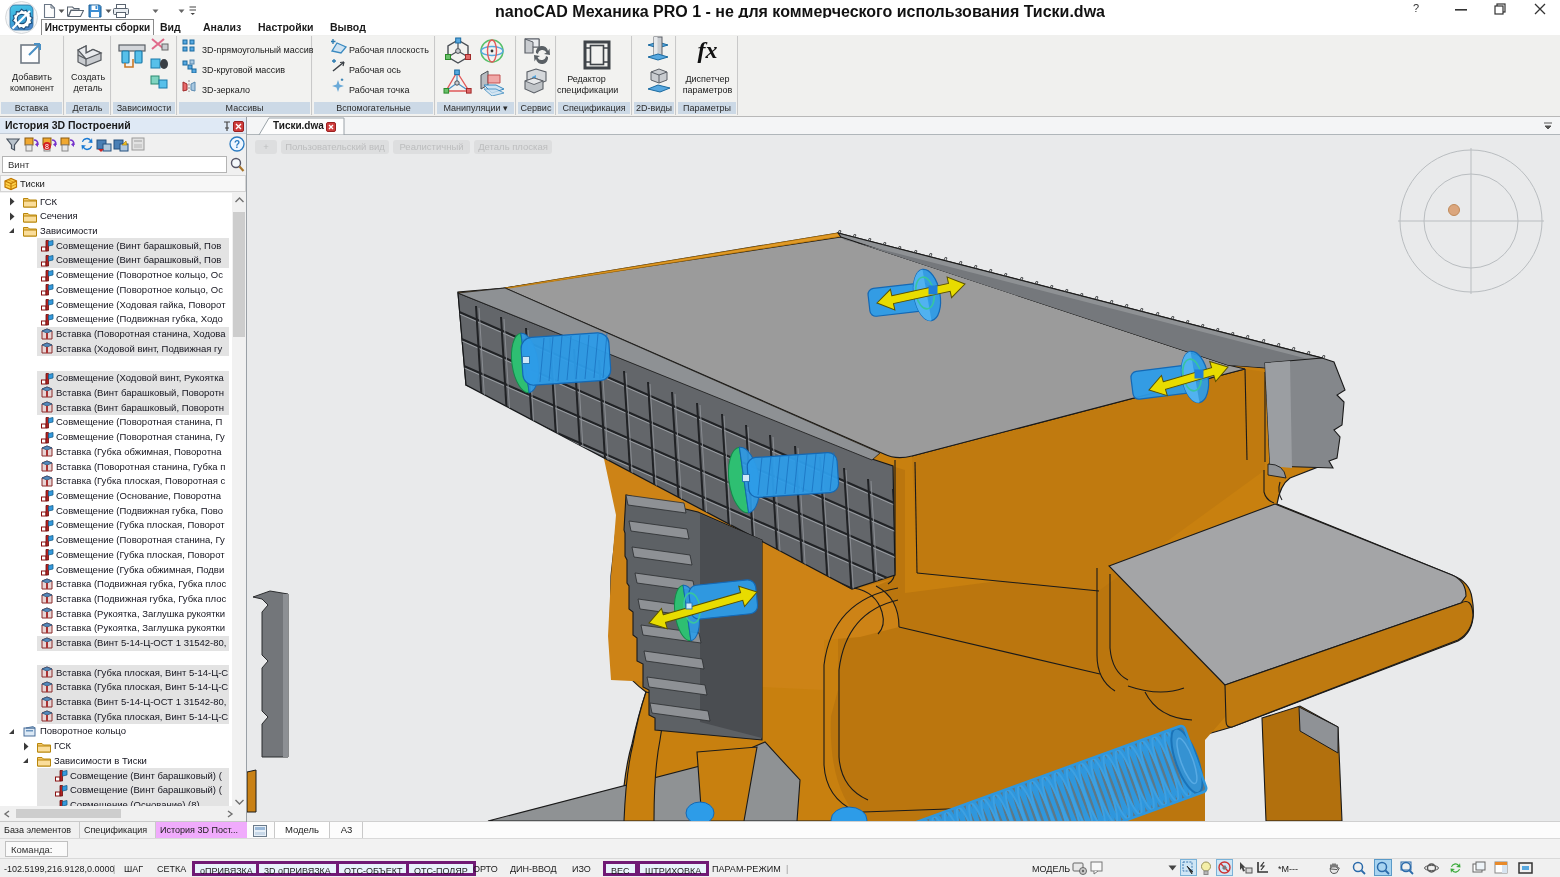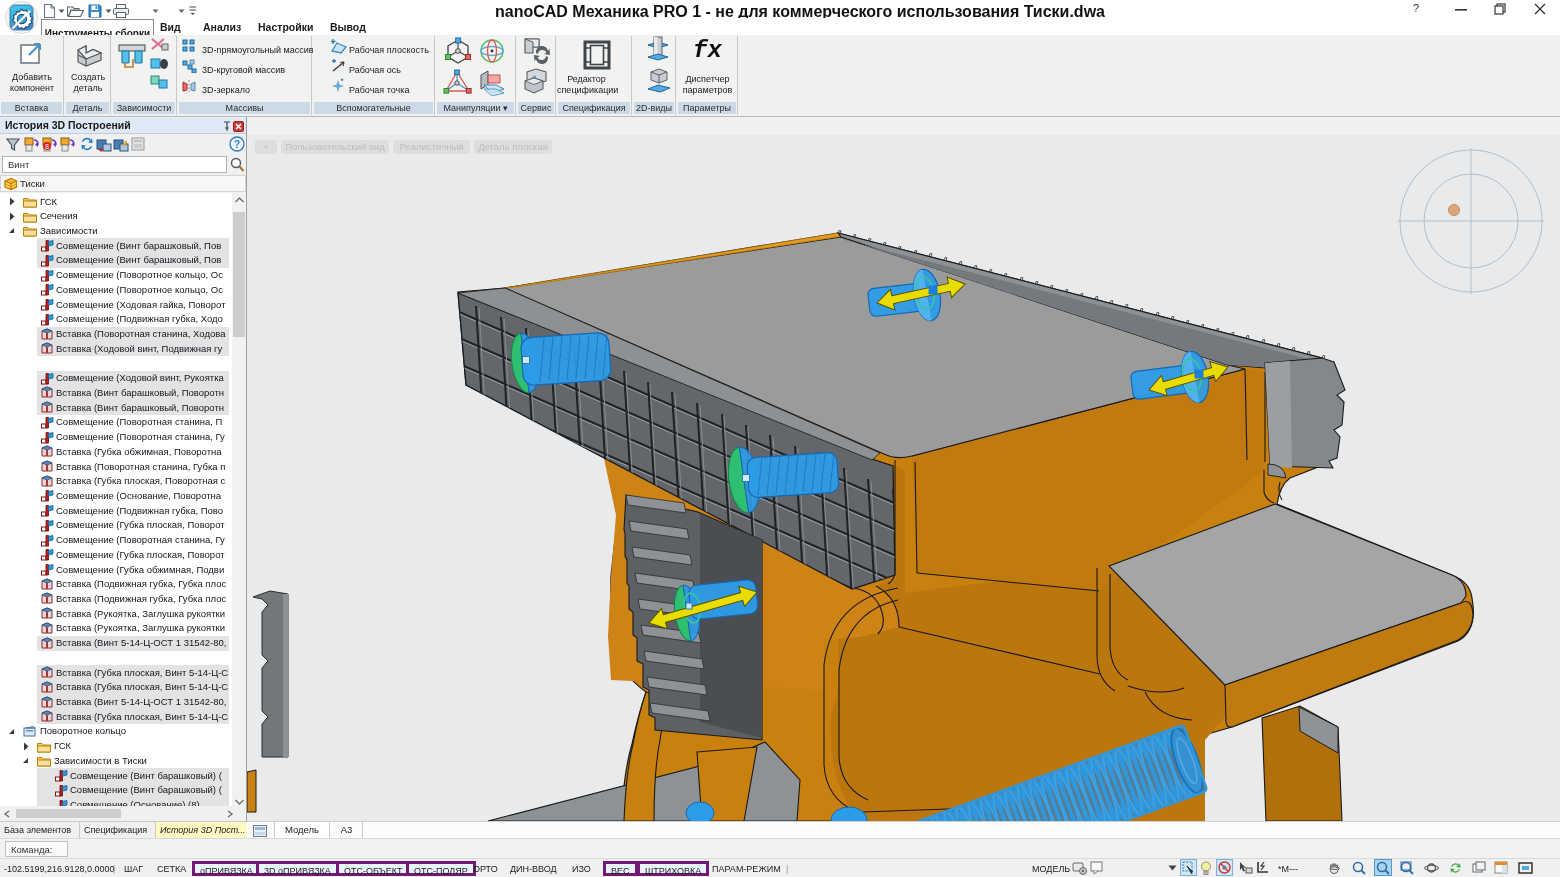--- a/index.html
+++ b/index.html
@@ -5,21 +5,21 @@
 * { margin:0; padding:0; box-sizing:border-box; }
 html,body { width:1560px; height:877px; overflow:hidden; font-family:"Liberation Sans", sans-serif; background:#f0f0f0; }
 #app { position:relative; width:1560px; height:877px; }
 .abs { position:absolute; }
 
 #titlebar { left:0; top:0; width:1560px; height:18px; background:#ffffff; }
 #title-text { left:240px; top:3px; width:1120px; text-align:center; font-size:16px; font-weight:bold; color:#111; white-space:nowrap; }
 
 #menurow { left:0; top:18px; width:1560px; height:17px; background:#ffffff; }
 .menuitem { position:absolute; top:3px; font-size:10.5px; font-weight:bold; color:#1a1a1a; }
-#menu-active { position:absolute; left:41px; top:1px; width:113px; height:16px; border:1px solid #8a8a8a; border-bottom:none; background:#fdfdfd; text-align:center; font-size:10px; font-weight:bold; color:#1a1a1a; padding-top:8px; }
+#menu-active { position:absolute; left:41px; top:1px; width:113px; height:16px; border:1px solid #8a8a8a; border-bottom:none; background:#fdfdfd; text-align:center; font-size:10px; font-weight:bold; color:#1a1a1a; padding-top:2px; }
 
 #ribbon { left:0; top:35px; width:1560px; height:82px; background:#f0f0ee; border-bottom:1px solid #b8b8b8; }
 .rgroup { position:absolute; top:1px; height:79px; background:#f2f2f0; border-right:1px solid #c9c9c9; }
 .rcaption { position:absolute; left:1px; right:1px; bottom:1px; height:12px; background:#ccd9e6; color:#2b2b2b; font-size:9px; text-align:center; line-height:12px; }
 .rlabel { position:absolute; font-size:9px; color:#1a1a1a; text-align:center; line-height:11px; }
 .rrow { position:absolute; font-size:9px; color:#1a1a1a; white-space:nowrap; }
 
 #lpanel { left:0; top:117px; width:247px; height:721px; background:#f0f0f0; border-right:1px solid #9aa0a6; }
 #lp-header { position:absolute; left:0; top:1px; width:246px; height:16px; background:#dfe9f5; border-bottom:1px solid #c4cdd8; font-size:10.5px; font-weight:bold; color:#1a1a1a; padding:1px 0 0 5px; }
 #lp-search { position:absolute; left:2px; top:39px; width:225px; height:17px; background:#ffffff; border:1px solid #b4b4b4; font-size:9.5px; color:#333; padding:2px 0 0 5px; }
@@ -265,21 +265,21 @@
       <path d="M2,10 L12,7 L22,10 L12,13 Z" fill="#57a8e0" stroke="#1a6aa0"></path>
       <rect x="8" y="2" width="8" height="20" fill="#c9ccd0" stroke="#5a5f66"></rect>
       <rect x="8" y="2" width="3.5" height="20" fill="#e6e8ea"></rect>
       <path d="M2,22 L12,19 L22,22 L12,25 Z" fill="#57a8e0" stroke="#1a6aa0"></path>
       </svg>
 <svg class="abs" style="left:646px;top:32px;" width="26" height="28">
       <path d="M5,5 L13,2 L21,5 L21,13 L13,16 L5,13 Z" fill="#c9ccd0" stroke="#5a5f66"></path>
       <path d="M5,5 L13,8 L21,5 M13,8 L13,16" fill="none" stroke="#5a5f66"></path>
       <path d="M2,22 L12,18 L24,21 L14,25 Z" fill="#57a8e0" stroke="#1a6aa0"></path>
       </svg>
-<div class="abs" style="left:677px;top:2px;width:61px;text-align:center;font-family:Liberation Mono, monospace;font-style:italic;font-weight:bold;font-size:24px;color:#111;">fx</div>
+<div class="abs" style="left:677px;top:2px;width:61px;text-align:center;font-family:Liberation Serif, serif;font-style:italic;font-weight:bold;font-size:24px;color:#111;">fx</div>
   </div>
 
   <div class="abs" id="lpanel">
     <div id="lp-header">История 3D Построений</div>
     <svg class="abs" style="left:222px;top:4px;" width="10" height="11">
         <path d="M2,1 L8,1 M5,1 L5,7 M3,7 L7,7 M5,7 L5,10" stroke="#444" stroke-width="1.2" fill="none"></path>
       </svg>
     <svg class="abs" style="left:233px;top:3.5px;" width="11" height="11">
         <rect x="0.5" y="0.5" width="10" height="10" rx="1.5" fill="#ce3c3c" stroke="#9a2020"></rect>
         <path d="M3,3 L8,8 M8,3 L3,8" stroke="#fff" stroke-width="1.4"></path>
@@ -723,24 +723,39 @@
         <path d="M6,1 L2,4 L6,7" fill="none" stroke="#707070" stroke-width="1.4"></path>
       </svg>
     <div class="abs" style="left:16px;top:692px;width:105px;height:9px;background:#cdcdcd;"></div>
     <svg class="abs" style="left:225px;top:693px;" width="9" height="8">
         <path d="M3,1 L7,4 L3,7" fill="none" stroke="#707070" stroke-width="1.4"></path>
       </svg>
 
     <div id="lp-tabs">
       <div class="lptab" style="left:0;width:80px;">База элементов</div>
       <div class="lptab" style="left:80px;width:76px;">Спецификация</div>
-      <div class="lptab" style="left:156px;width:104px;background:#fef9c3;font-style:italic;">История 3D Пост...</div>
+      <div class="lptab" style="left:156px;width:104px;background:#f0abfc;">История 3D Пост...</div>
     </div>
   </div>
 
+  <div class="abs" id="doctabs">
+
+    <svg class="abs" style="left:8px;top:0px;" width="110" height="18">
+      <path d="M14,1 L89,1 L89,18 L4,18 Z" fill="#fdfdfd" stroke="#9aa2a8" stroke-width="1"></path>
+    </svg>
+    <svg class="abs" style="left:1296px;top:5px;" width="10" height="8">
+        <path d="M1,1 L9,1 M2,4 L8,4 L5,7 Z" stroke="#555" fill="#555" stroke-width="1"></path>
+      </svg>
+    <div class="abs" style="left:26px;top:3px;font-size:10px;font-weight:bold;color:#1a1a1a;">Тиски.dwa</div>
+    <svg class="abs" style="left:79px;top:4.5px;" width="10" height="10">
+        <rect x="0.5" y="0.5" width="9" height="9" rx="1.5" fill="#ce3c3c" stroke="#9a2020"></rect>
+        <path d="M3,3 L7,7 M7,3 L3,7" stroke="#fff" stroke-width="1.3"></path>
+      </svg>
+
+  </div>
 
   <div class="abs" id="viewport">
     <svg class="abs" style="left:0;top:0;" width="1313" height="686" viewBox="247 135 1313 686">
         <rect x="247" y="135" width="1313" height="686" fill="#e9eaeb"></rect>
         <g stroke="#b9bdc0" fill="none" stroke-width="1">
           <circle cx="1471" cy="221" r="71"></circle>
           <circle cx="1471" cy="221" r="47"></circle>
           <line x1="1398" y1="221" x2="1544" y2="221"></line>
           <line x1="1471" y1="148" x2="1471" y2="294"></line>
         </g>

